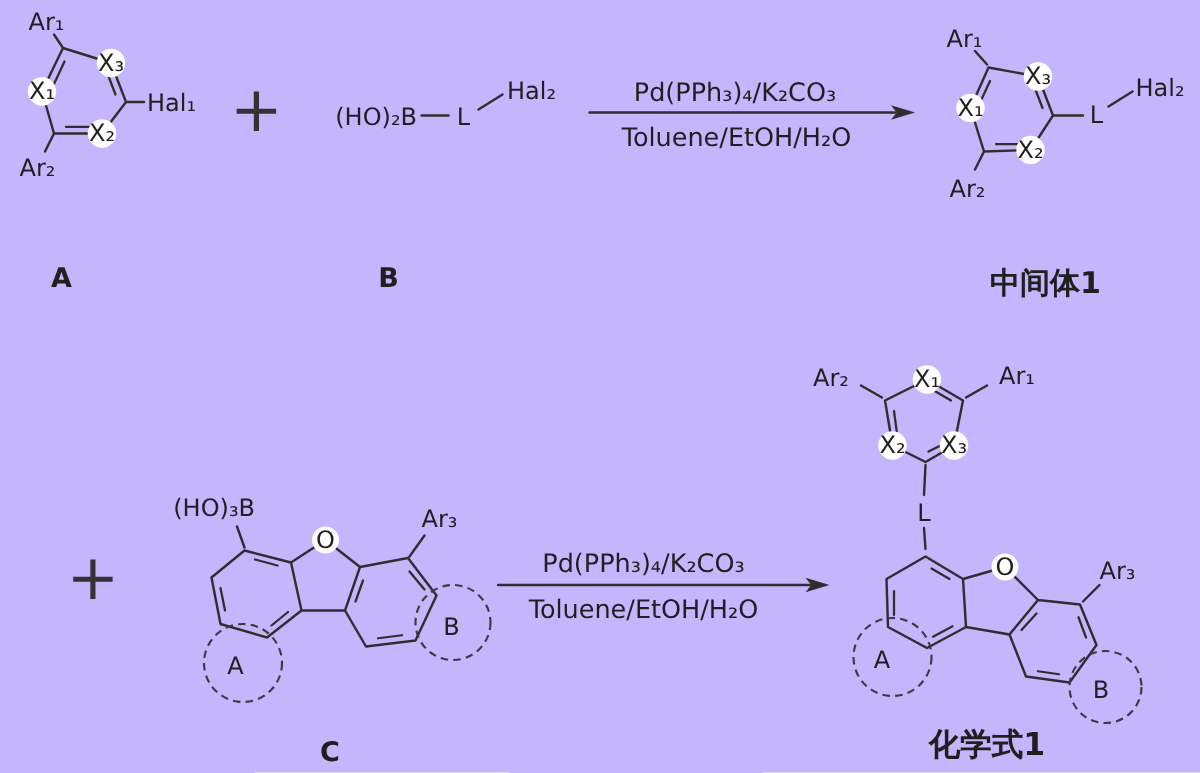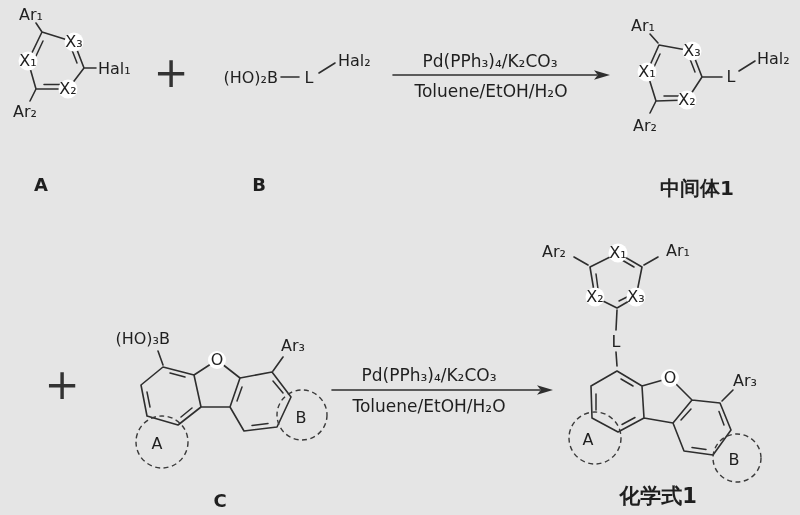--- a/index.html
+++ b/index.html
@@ -1,16 +1,16 @@
 <!DOCTYPE html>
 <html><head>
 <meta charset="utf-8">
 <style>
   html,body{margin:0;padding:0;background:#ffffff;}
-  .canvas{position:relative;width:800px;height:515px;background:#e5e5e5;overflow:hidden;}
+  .canvas{position:relative;width:800px;height:515px;background:#c4b5fd;overflow:hidden;}
   svg{position:absolute;left:0;top:0;}
   .b{stroke:#2e2e2e;stroke-width:1.6;fill:none;stroke-linecap:round;stroke-linejoin:round;}
   .d{stroke:#2e2e2e;stroke-width:1.5;fill:none;stroke-linecap:round;}
   .dash{stroke:#3a3a3a;stroke-width:1.4;fill:none;stroke-dasharray:5 3.5;}
   .mask{fill:#ffffff;stroke:none;}
   .head{fill:#2e2e2e;stroke:none;}
   text{font-family:"DejaVu Sans","Liberation Sans",sans-serif;fill:#1f1f1f;}
   .atom{font-size:16px;text-anchor:middle;}
   .lbl{font-size:16px;text-anchor:middle;}
   .lbl-s{font-size:16px;text-anchor:start;}

